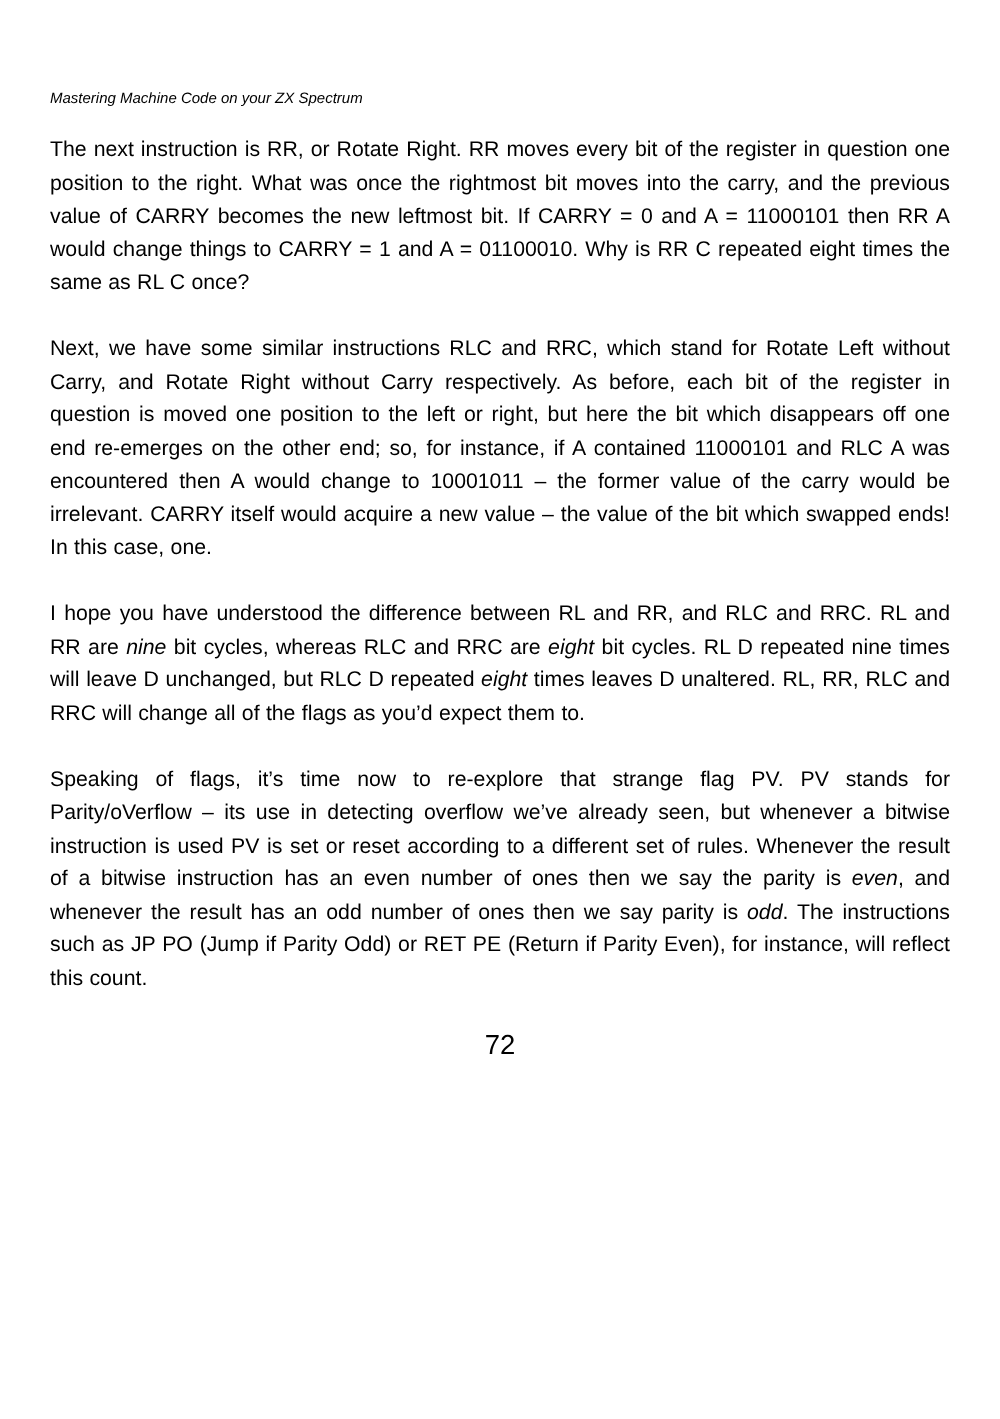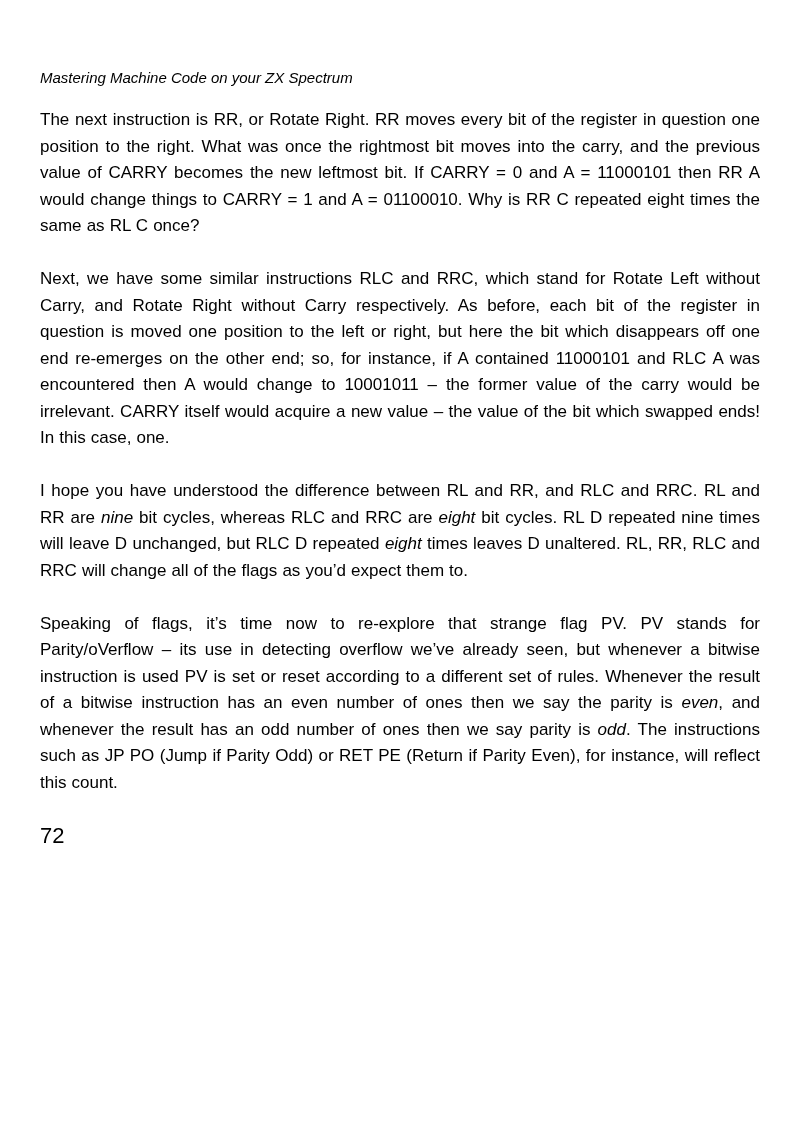--- a/index.html
+++ b/index.html
@@ -12,37 +12,38 @@
     box-sizing: border-box;
     width: 800px;
     height: 1135px;
     background: #ffffff;
     color: #000000;
     font-family: "Liberation Sans", sans-serif;
     padding: 66px 40px 0 40px;
     overflow: hidden;
   }
   .running-header {
-    font-size: 15px;
+    font-size: 12px;
     line-height: 24px;
     font-style: italic;
     margin: 0 0 17px 0;
   }
   .body-text p.para {
     font-size: 17px;
     line-height: 26.5px;
     text-align: justify;
     margin: 0 0 26.5px 0;
     word-spacing: 0.02em;
   }
   .body-text p.para i {
   }
   .page-number {
     font-size: 22px;
     line-height: 26px;
+    text-align: center;
     margin-top: 14px;
   }
 </style>
 </head>
 <body>
 
 <div class="page">
   <div class="running-header">Mastering Machine Code on your ZX Spectrum</div>
 
   <main class="body-text">

